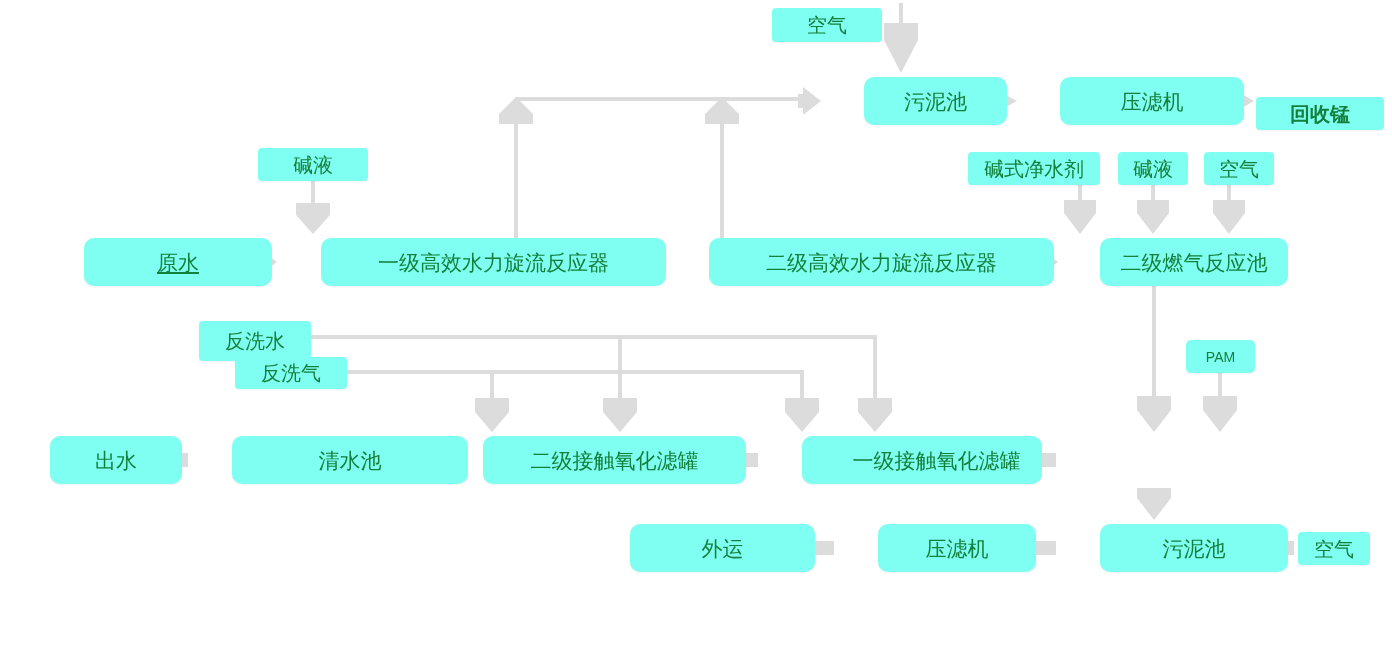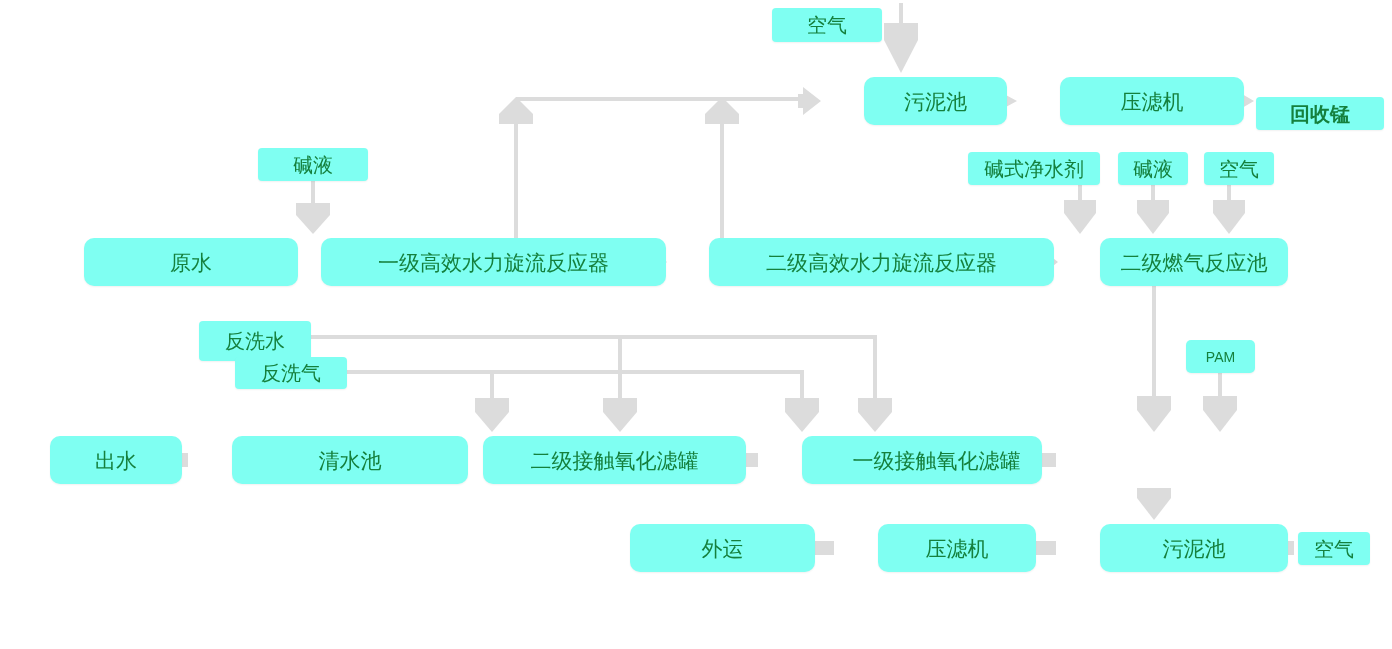--- a/index.html
+++ b/index.html
@@ -180,21 +180,21 @@
 
     <g>
       <path class="blk" d="M1056,541 L1034,541 L1034,534 L1008,548 L1034,562 L1034,555 L1056,555 Z"></path>
     </g>
 
     <g>
       <path class="blk" d="M834,541 L812,541 L812,534 L786,548 L812,562 L812,555 L834,555 Z"></path>
     </g>
   </svg>
 
-  <div class="node process" style="left:44px; top:238px; width:214px; height:48px;">原水</div>
+  <div class="node process" style="left:44px; top:238px; width:188px; height:48px;text-decoration:underline;">原水</div>
 
   <div class="node chem" style="left:258px; top:148px; width:110px; height:33px;">碱液</div>
 
   <div class="node process" style="left:281px; top:238px; width:345px; height:48px;">一级高效水力旋流反应器</div>
 
   <div class="node process" style="left:669px; top:238px; width:345px; height:48px;">二级高效水力旋流反应器</div>
 
   <div class="node chem" style="left:772px; top:8px; width:110px; height:34px;">空气</div>
 
   <div class="node process" style="left:824px; top:77px; width:143px; height:48px;">污泥池</div>

